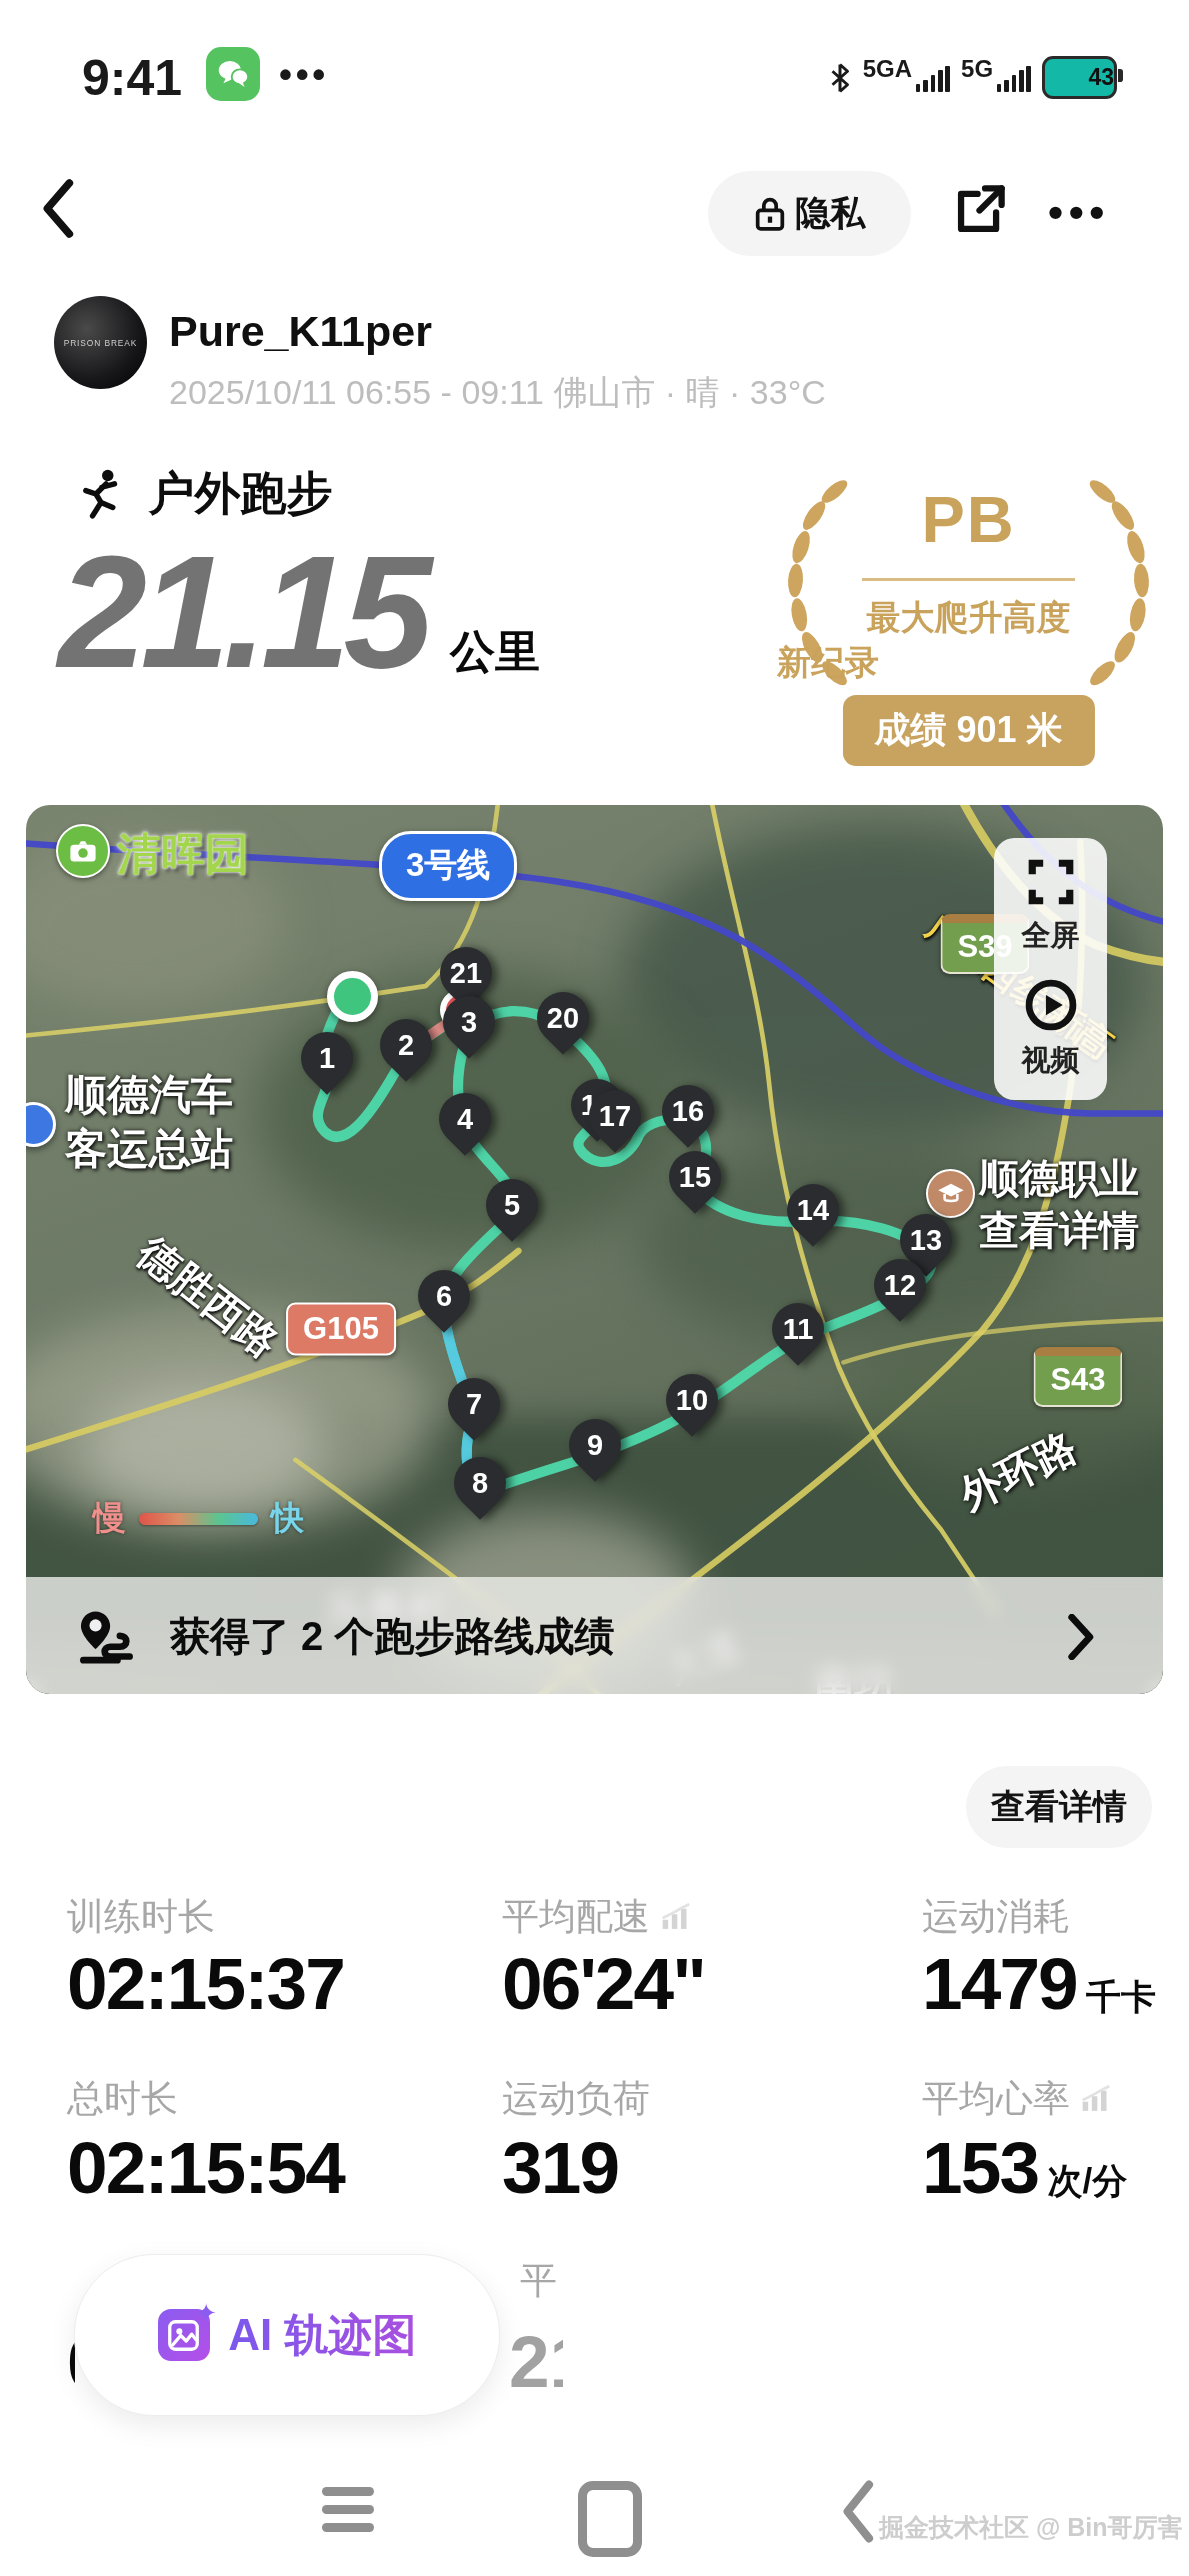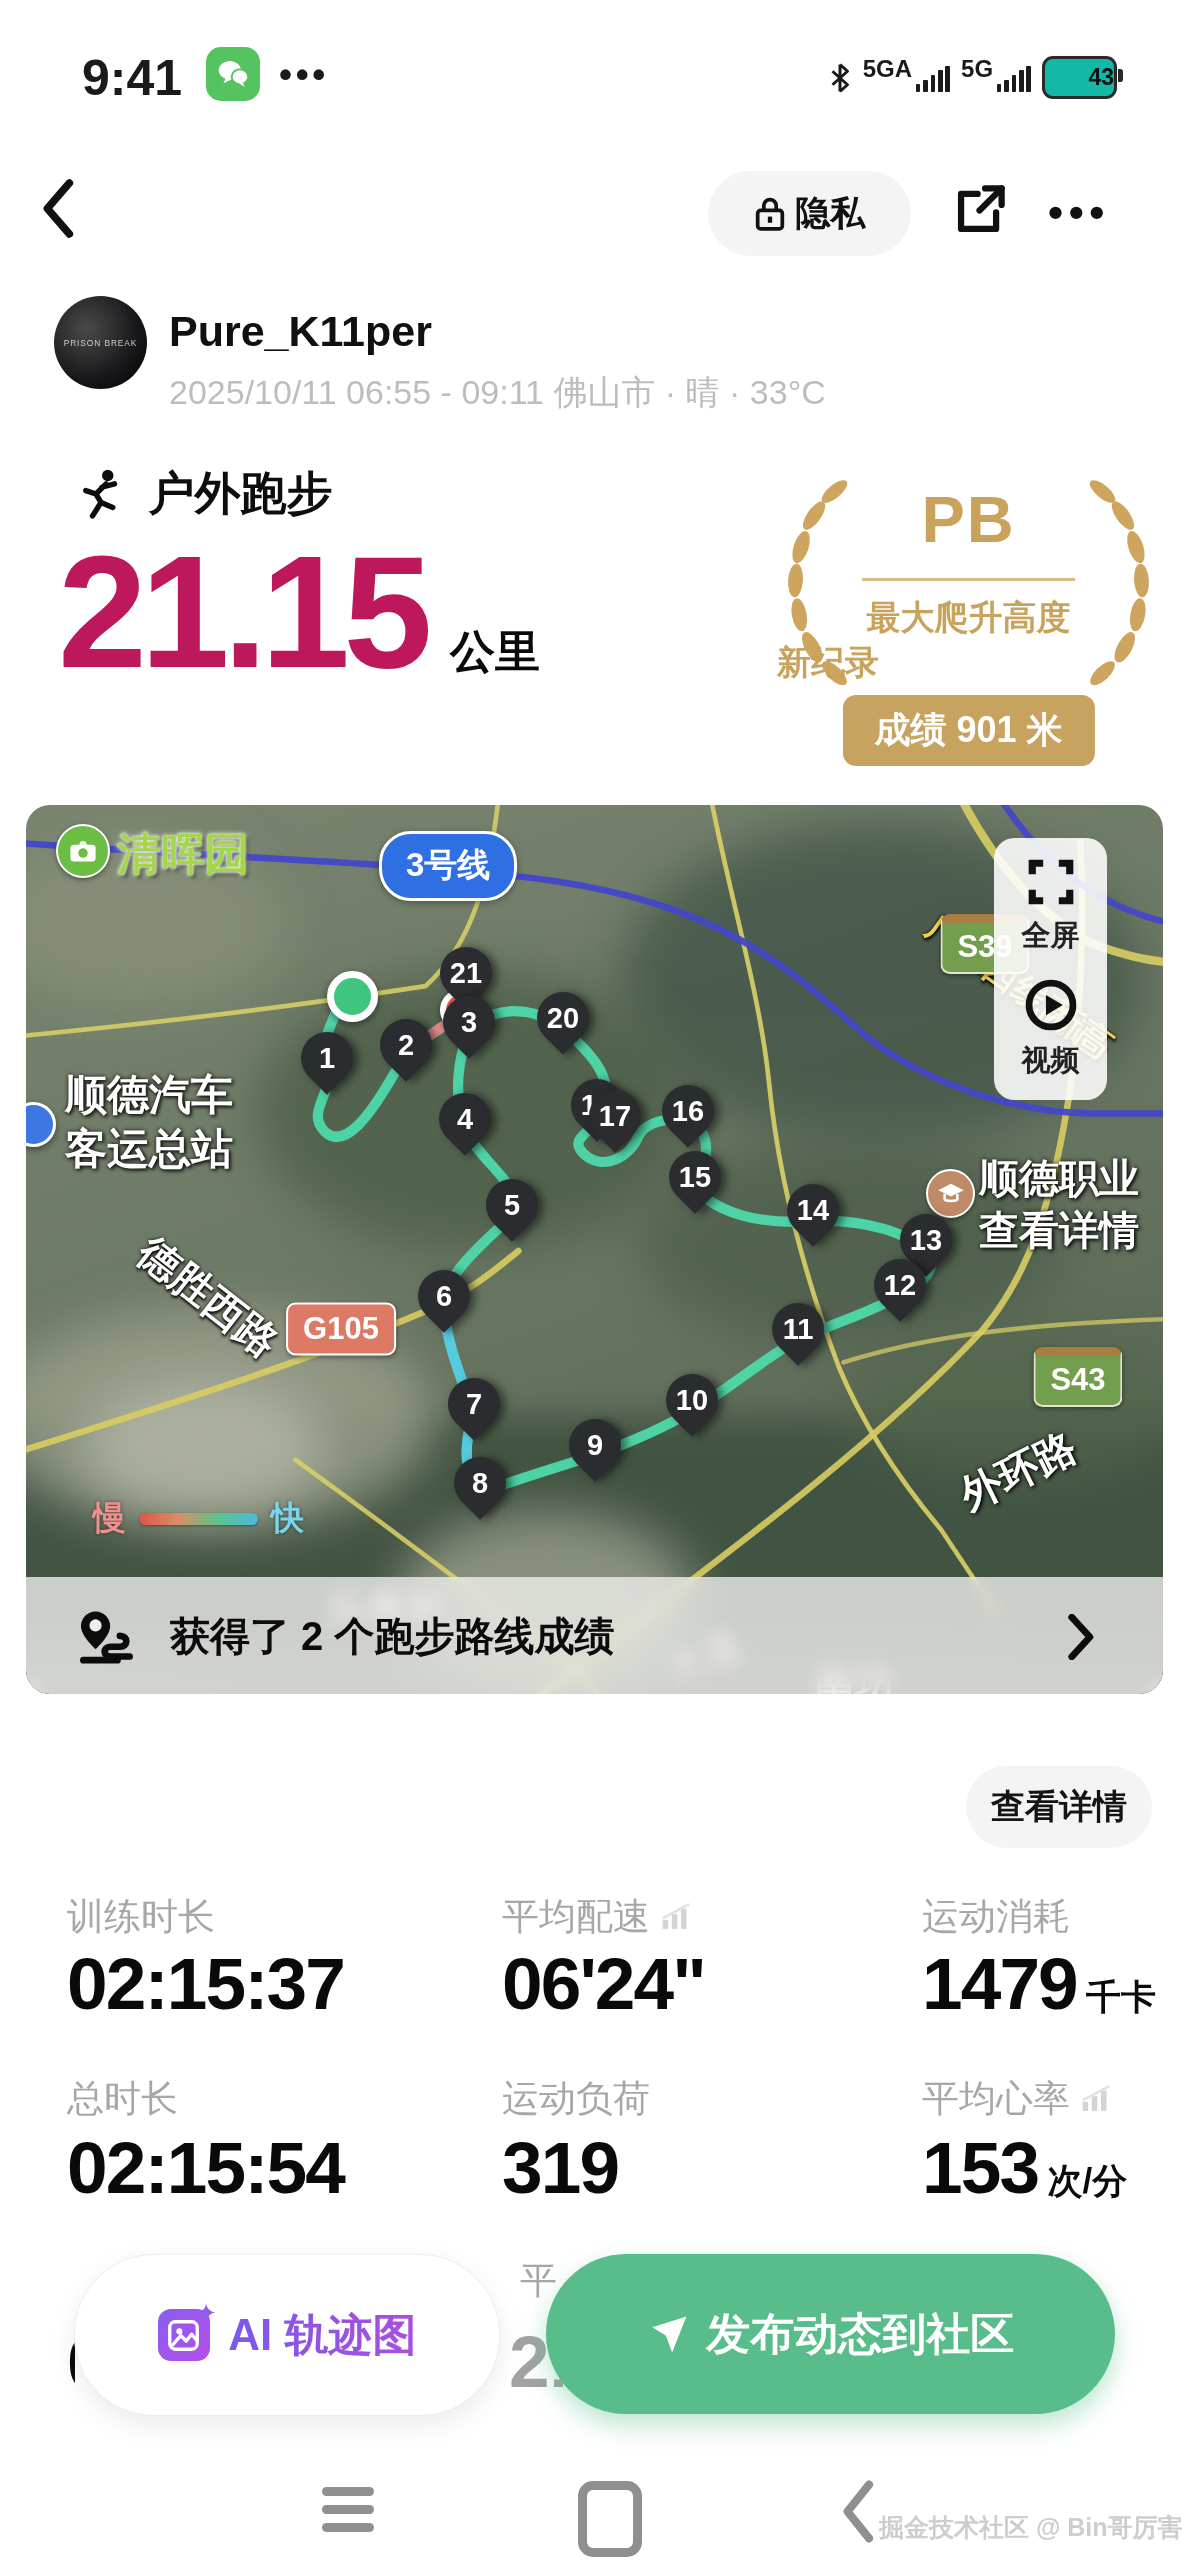--- a/index.html
+++ b/index.html
@@ -28,21 +28,21 @@
 
   
   .avatar{position:absolute;left:54px;top:296px;width:93px;height:93px;border-radius:50%;background:radial-gradient(circle at 35% 35%,#4a4a4a,#17171a 60%,#000);display:flex;align-items:center;justify-content:center;overflow:hidden;}
   .avatar span{color:#cfcfcf;font-size:8.4px;letter-spacing:0.9px;}
   .uname{position:absolute;left:169px;top:307px;font-size:43px;font-weight:700;color:#101010;}
   .umeta{position:absolute;left:169px;top:370px;font-size:34px;color:#bdbdbd;font-weight:500;}
 
   
   .acttitle{position:absolute;left:74px;top:463px;display:flex;align-items:center;gap:20.4px;font-size:46px;font-weight:800;color:#0d0d0d;}
   .bigdist{position:absolute;left:58px;top:520px;display:flex;align-items:baseline;}
-  .bigdist .num{font-size:160px;font-weight:900;letter-spacing:-6.5px;color:#be185d;}
+  .bigdist .num{font-size:160px;font-weight:900;letter-spacing:-6.5px;color:#737373;font-style:italic;}
   .bigdist .unit{font-size:45px;font-weight:800;margin-left:24px;color:#0a0a0a;}
 
   
   .pb{position:absolute;left:777px;top:465px;width:383px;height:307px;}
   .pb .laurel{position:absolute;top:5.6px;width:89px;height:232px;}
   .pb .laurel.left{left:0;}
   .pb .laurel.right{right:0;transform:scaleX(-1);}
   .pb .pbword{position:absolute;left:0;right:0;top:16.7px;text-align:center;font-size:65px;font-weight:800;color:#c9a35c;letter-spacing:1.9px;}
   .pb .divider{position:absolute;left:85px;right:85px;top:113px;height:2.8px;background:#d9bc83;}
   .pb .l1{position:absolute;left:0;right:0;top:130px;text-align:center;font-size:34px;font-weight:700;color:#c9a35c;}
@@ -483,26 +483,20 @@
     <span class="ai-ic">
       <svg width="33" height="33" viewBox="0 0 24 24">
           <rect x="2" y="2" width="20" height="20" rx="4" fill="none" stroke="#fff" stroke-width="2.4"></rect>
           <circle cx="9" cy="9" r="2.2" fill="#fff"></circle>
           <path d="M4 19 l6-7 4 4 4-5 3 4" fill="none" stroke="#fff" stroke-width="2.4" stroke-linecap="round" stroke-linejoin="round"></path>
         </svg>
       <span class="spark">✦</span>
     </span>
     <span class="t">AI 轨迹图</span>
   </div>
-  <div class="pubbtn">
-    <svg width="43" height="43" viewBox="0 0 24 24">
-        <path d="M3 8 L22 2 L14 22 L10.5 12.5 Z" fill="#fff"></path>
-      </svg>
-    <span class="t">发布动态到社区</span>
-  </div>
 
   <div class="bnav-burger">
       <i></i>
       <i></i>
       <i></i>
     </div>
   <div class="bnav-square"></div>
   <div class="bnav-back">
     <svg width="43" height="65" viewBox="0 0 24 36">
         <path d="M19 3 L7 18 L19 33" fill="none" stroke="#8f8f8f" stroke-width="4.5" stroke-linecap="round" stroke-linejoin="round"></path>

